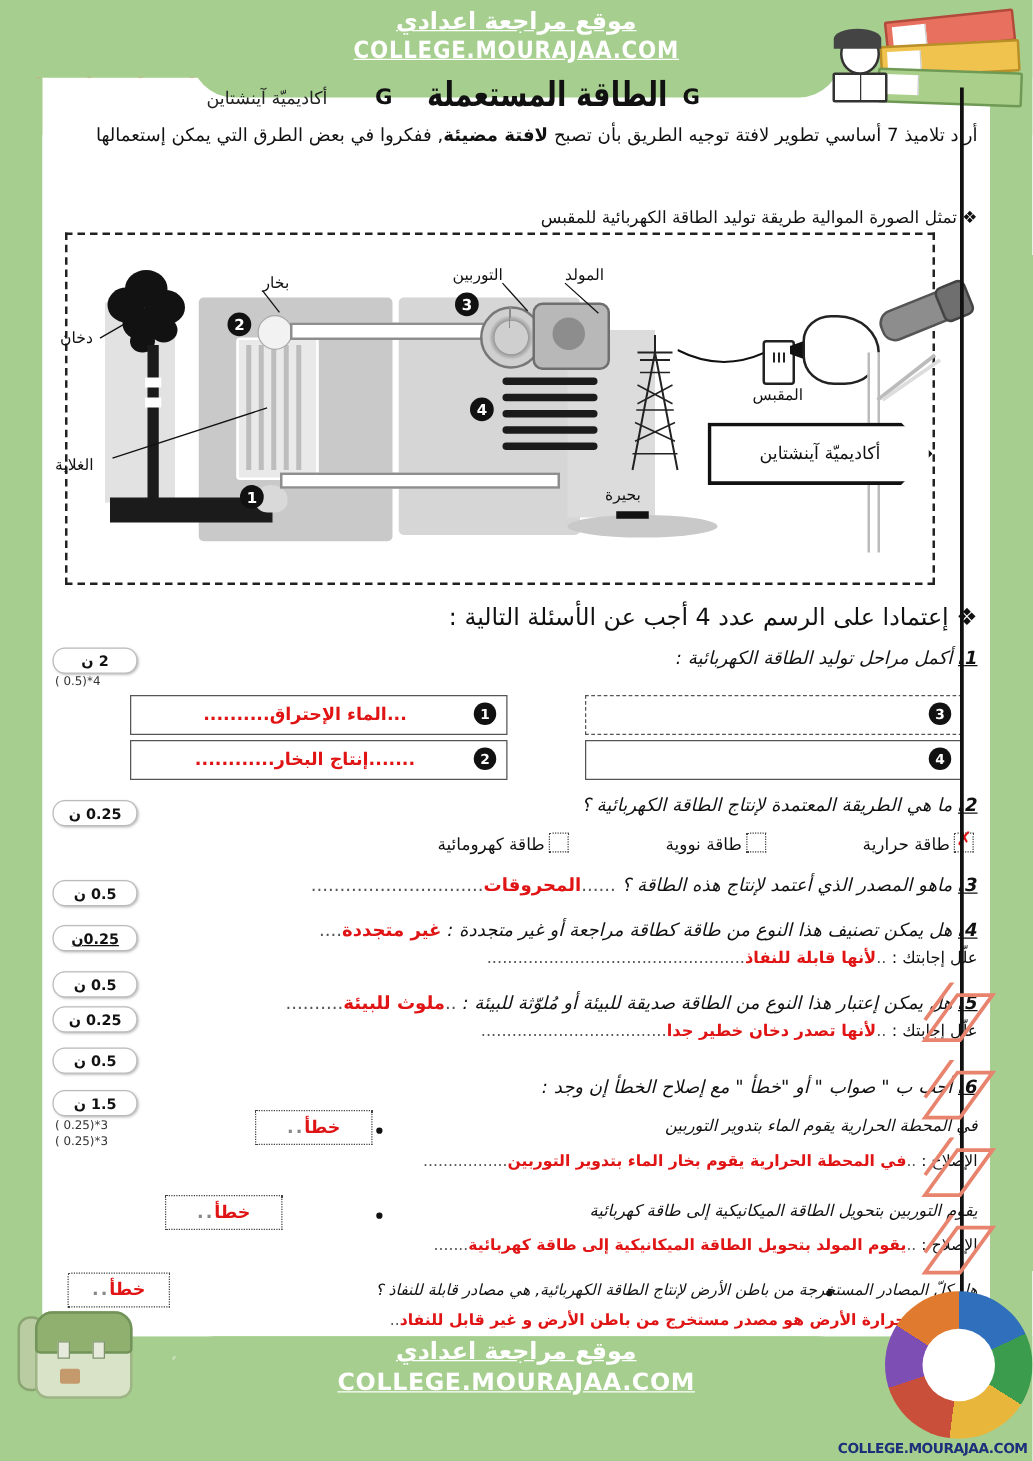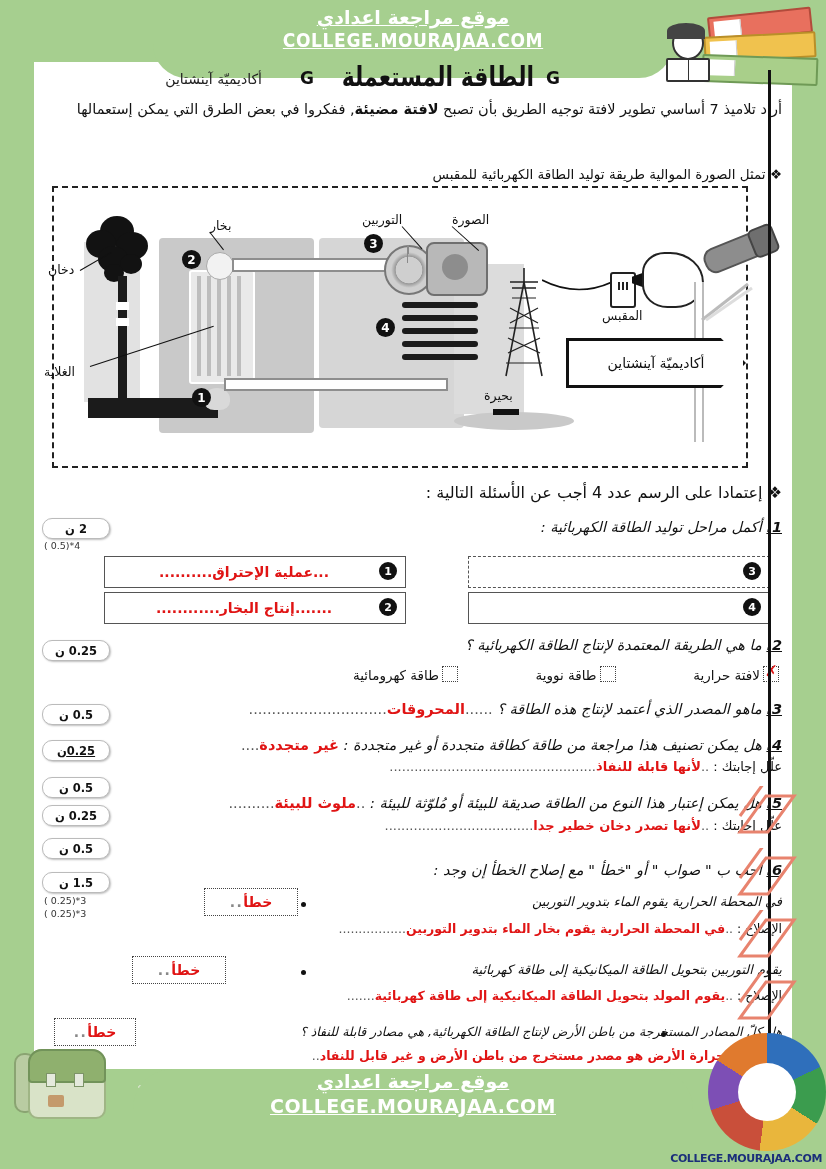--- a/index.html
+++ b/index.html
@@ -141,21 +141,21 @@
     border:3px solid #111;clip-path:polygon(0 0,86% 0,100% 50%,86% 100%,0 100%);
     display:flex;align-items:center;justify-content:center;font-size:14px;color:#111;}
   .lake{position:absolute;left:400px;top:222px;width:120px;height:18px;background:#c9c9c9;border-radius:50%;}
   .dot-num{position:absolute;width:19px;height:19px;border-radius:50%;background:#111;color:#fff;
     font-size:12px;display:flex;align-items:center;justify-content:center;font-weight:bold;}
 
   .lbl{position:absolute;font-size:12.5px;color:#111;white-space:nowrap;}
   .ldr{position:absolute;background:#111;height:1px;transform-origin:left center;}
 
   
-  .q-intro{position:absolute;right:44px;top:483px;font-size:16px;color:#111;letter-spacing:2.2px;}
+  .q-intro{position:absolute;right:44px;top:483px;font-size:19px;color:#111;letter-spacing:2.2px;}
   .q{position:absolute;right:44px;font-size:14.5px;color:#111;text-align:right;font-style:italic;}
   .q-num{font-weight:bold;text-decoration:underline;font-style:italic;}
 
   
   .pill{position:absolute;left:42px;height:19px;min-width:46px;padding:0 10px;
     border:1px solid #bbb;border-radius:10px;background:#fff;
     box-shadow:1px 1px 2px rgba(0,0,0,.25);
     font-size:11.5px;font-weight:bold;color:#111;display:flex;align-items:center;justify-content:center;}
   .sub{position:absolute;left:44px;font-size:9.5px;color:#333;}
 
@@ -339,21 +339,21 @@
     </div>
 
     <div class="dot-num" style="left:138px;top:198px;">1</div>
     <div class="dot-num" style="left:128px;top:60px;">2</div>
     <div class="dot-num" style="left:310px;top:44px;">3</div>
     <div class="dot-num" style="left:322px;top:128px;">4</div>
 
     <div class="lbl" style="left:-6px;top:72px;">دخان</div>
     <div class="lbl" style="left:146px;top:28px;margin-left:10px;">بخار</div>
     <div class="lbl" style="left:308px;top:22px;">التوربين</div>
-    <div class="lbl" style="left:398px;top:22px;">الصورة</div>
+    <div class="lbl" style="left:398px;top:22px;">المولد</div>
     <div class="lbl" style="left:-10px;top:174px;">الغلاية</div>
     <div class="lbl" style="left:548px;top:118px;">المقبس</div>
     <div class="lbl" style="left:430px;top:198px;">بحيرة</div>
 
     <div class="ldr" style="left:26px;top:80px;width:36px;transform:rotate(-30deg);"></div>
     <div class="ldr" style="left:156px;top:42px;width:22px;transform:rotate(52deg);"></div>
     <div class="ldr" style="left:348px;top:36px;width:30px;transform:rotate(48deg);"></div>
     <div class="ldr" style="left:398px;top:36px;width:36px;transform:rotate(42deg);"></div>
     <div class="ldr" style="left:36px;top:176px;width:130px;transform:rotate(-18deg);"></div>
     <div class="ldr" style="left:452px;top:206px;width:6px;height:26px;background:#111;transform:rotate(90deg);"></div>
@@ -364,21 +364,21 @@
   <div class="pill" style="top:518px;">2 ن</div>
   <div class="sub" style="top:540px;">4*(0.5 )</div>
   <div class="q" style="top:519px;">
     <span class="q-num">1.</span>
     <span>أكمل مراحل توليد الطاقة الكهربائية :</span>
   </div>
 
   <div class="abox" style="right:420px;top:556px;width:300px;">
     <span class="bullet">1</span>
     <span class="ans">
-      <span class="dots-fill">...</span><span>عملية الإحتراق</span><span class="dots-fill">..........</span>
+      <span class="dots-fill">...</span><span>الماء الإحتراق</span><span class="dots-fill">..........</span>
     </span>
   </div>
   <div class="abox" style="right:420px;top:592px;width:300px;">
     <span class="bullet">2</span>
     <span class="ans">
       <span class="dots-fill">.......</span><span>إنتاج البخار</span><span class="dots-fill">............</span>
     </span>
   </div>
   <div class="abox" style="right:56px;top:556px;width:300px;border-style:dashed;">
     <span class="bullet">3</span>
@@ -386,38 +386,38 @@
   <div class="abox" style="right:56px;top:592px;width:300px;">
     <span class="bullet">4</span>
   </div>
 
   <div class="pill" style="top:640px;">0.25 ن</div>
   <div class="q" style="top:637px;">
     <span class="q-num">2.</span>
     <span>ما هي الطريقة المعتمدة لإنتاج الطاقة الكهربائية ؟</span>
   </div>
   <div class="q" style="top:666px;font-style:normal;font-size:13.5px;">
-    <span class="cbx checked"></span><span>لافتة حرارية</span>
+    <span class="cbx checked"></span><span>طاقة حرارية</span>
     <span style="display:inline-block;width:66px"></span>
     <span class="cbx"></span><span>طاقة نووية</span>
     <span style="display:inline-block;width:66px"></span>
     <span class="cbx"></span><span>طاقة كهرومائية</span>
   </div>
 
   <div class="pill" style="top:704px;">0.5 ن</div>
   <div class="q" style="top:701px;">
     <span class="q-num">3.</span>
     <span>ماهو المصدر الذي أعتمد لإنتاج هذه الطاقة ؟</span>
     <span class="dotline">......</span><span class="redans">المحروقات</span><span class="dotline">..............................</span>
   </div>
 
   <div class="pill" style="top:740px;text-decoration:underline;">0.25ن</div>
   <div class="q" style="top:737px;">
     <span class="q-num">4.</span>
-    <span>هل يمكن تصنيف هذا مراجعة من طاقة كطاقة متجددة أو غير متجددة :</span>
+    <span>هل يمكن تصنيف هذا النوع من طاقة كطاقة مراجعة أو غير متجددة :</span>
     <span class="redans">غير متجددة</span><span class="dotline">....</span>
   </div>
   <div class="pill" style="top:777px;">0.5 ن</div>
   <div class="q" style="top:759px;font-style:normal;font-size:13px;">
     <span>علّل إجابتك :</span>
     <span class="dotline">..</span><span class="redans">لأنها قابلة للنفاذ</span><span class="dotline">..................................................</span>
   </div>
 
   <div class="pill" style="top:805px;">0.25 ن</div>
   <div class="q" style="top:795px;">

